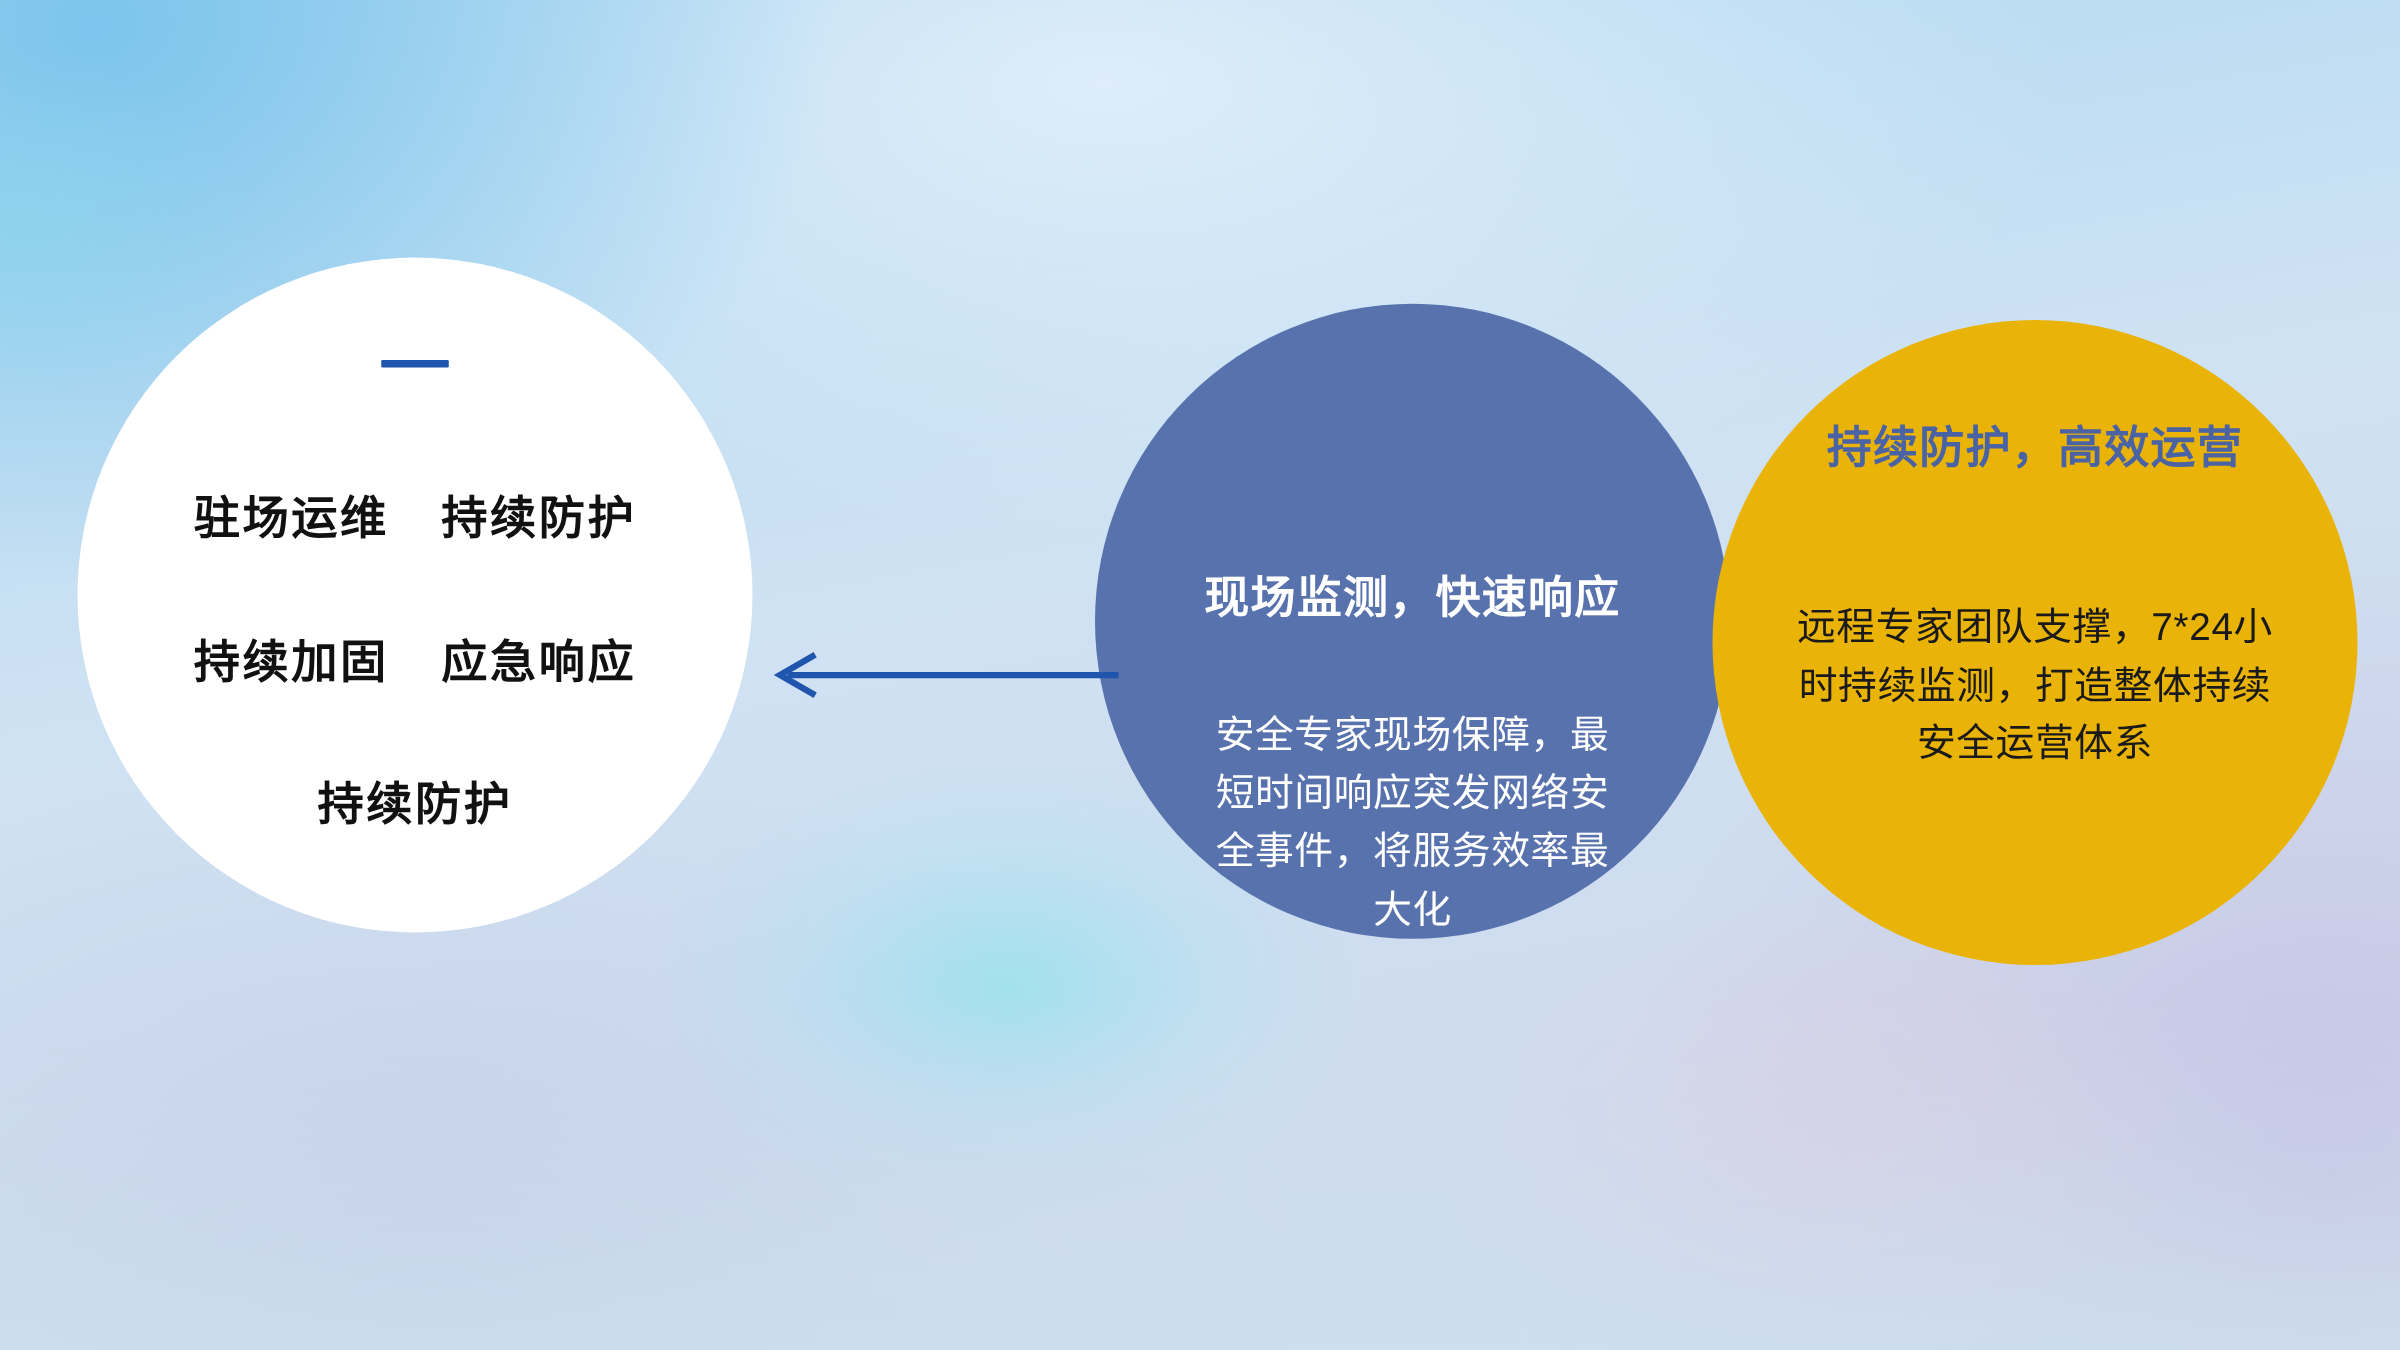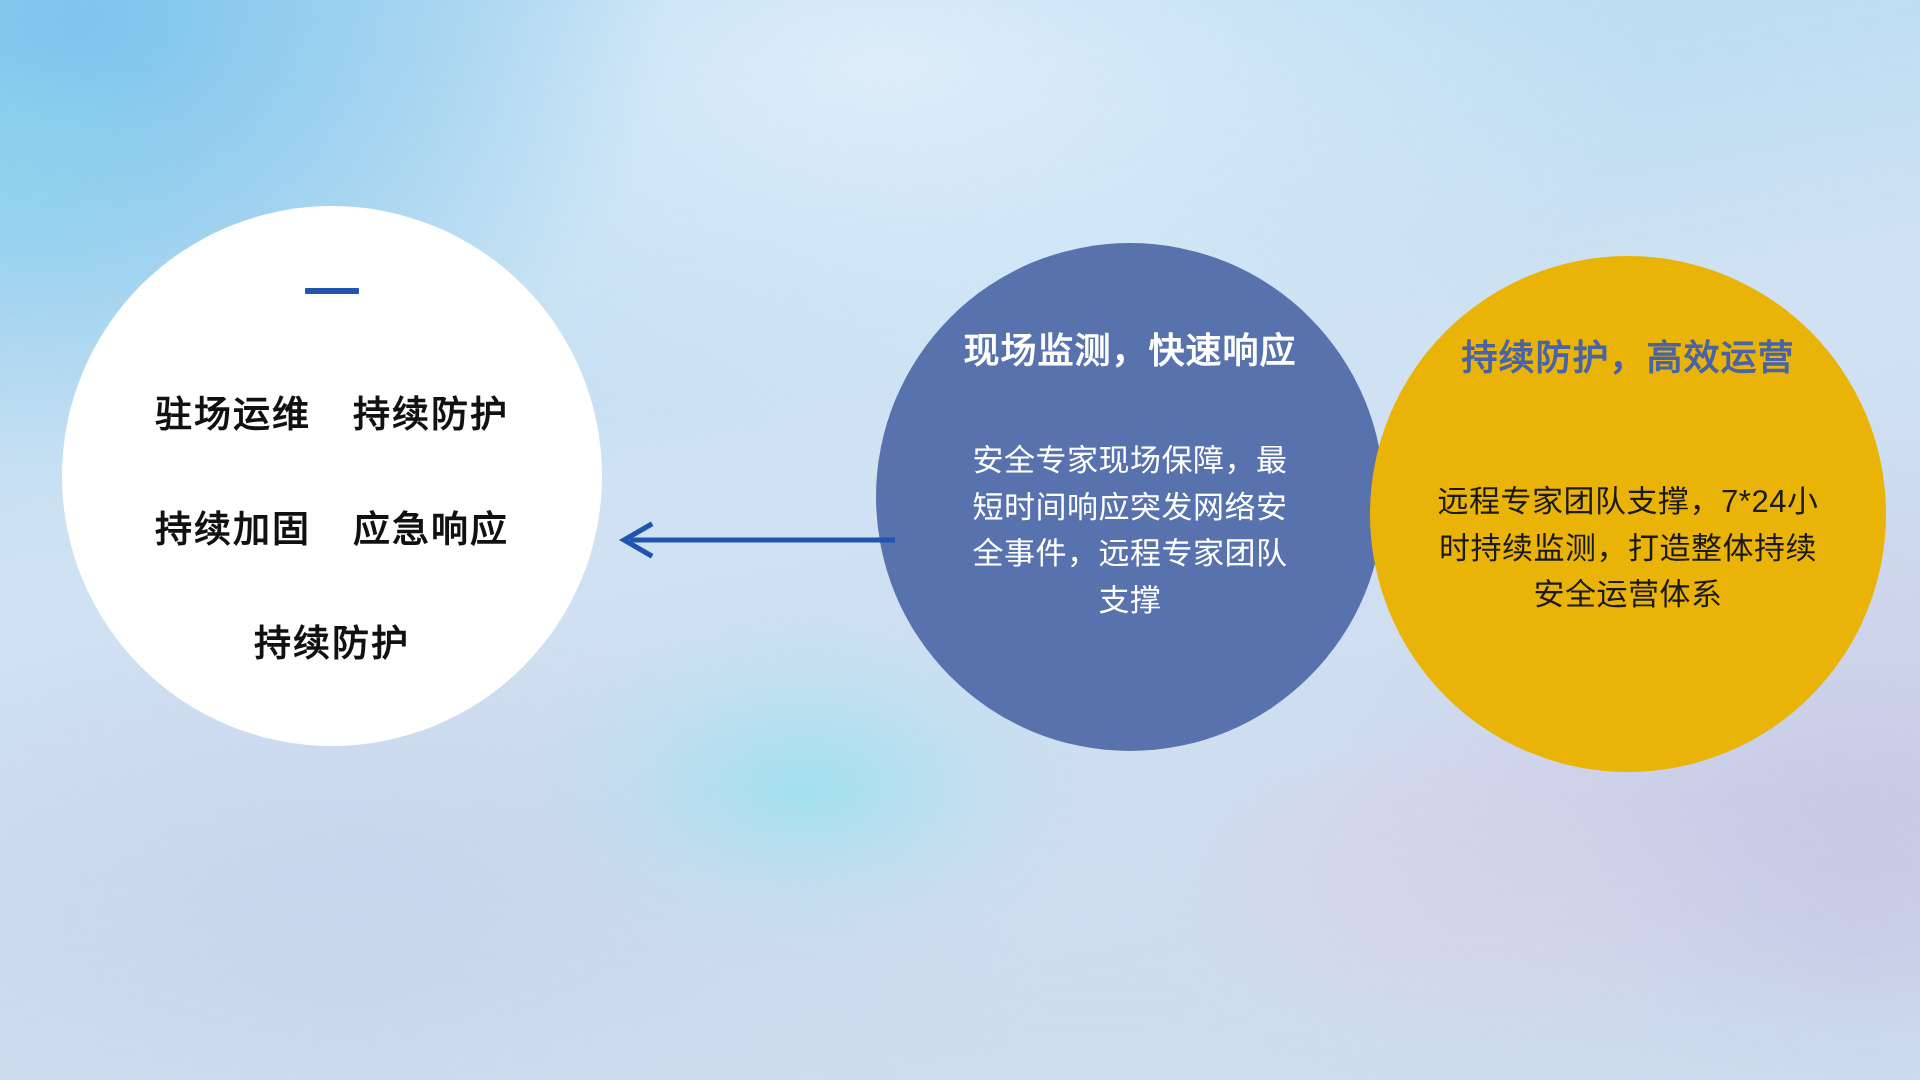--- a/index.html
+++ b/index.html
@@ -67,21 +67,21 @@
     display:flex; flex-direction:column;
     align-items:center; justify-content:center;
     padding:0 40px;
   }
   #circle-middle{
     left:876px; top:243px;
     width:508px; height:508px;
     background:#5872ad;
     z-index:2;
     display:flex; flex-direction:column;
-    align-items:center; justify-content:flex-start;
+    align-items:center; justify-content:flex-end;
     padding:86px 36px 0 36px;
   }
   #circle-right{
     left:1370px; top:256px;
     width:516px; height:516px;
     background:#eab308;
     z-index:4;
     display:flex; flex-direction:column;
     align-items:center; justify-content:flex-start;
     padding:80px 40px 0 40px;
@@ -181,21 +181,21 @@
 
       <div class="kw-row">
         <span class="kw">持续防护</span>
       </div>
 
     </div>
   </div>
 
   <div class="circle" id="circle-middle">
     <div class="card-title" id="title-middle">现场监测，快速响应</div>
-    <div class="card-body" id="body-middle">安全专家现场保障，最短时间响应突发网络安全事件，远程专家团队支撑</div>
+    <div class="card-body" id="body-middle">安全专家现场保障，最短时间响应突发网络安全事件，将服务效率最大化</div>
   </div>
 
   <div class="circle" id="circle-right">
     <div class="card-title" id="title-right">持续防护，高效运营</div>
     <div class="card-body" id="body-right">远程专家团队支撑，7*24小时持续监测，打造整体持续安全运营体系</div>
   </div>
 
   <svg id="flow-arrow" viewBox="0 0 285 40">
     <line x1="285" y1="20" x2="20" y2="20" stroke="#1f55ad" stroke-width="5"></line>
     <polyline points="40,5 14,20 40,35" fill="none" stroke="#1f55ad" stroke-width="5" stroke-linecap="square" stroke-linejoin="miter"></polyline>

